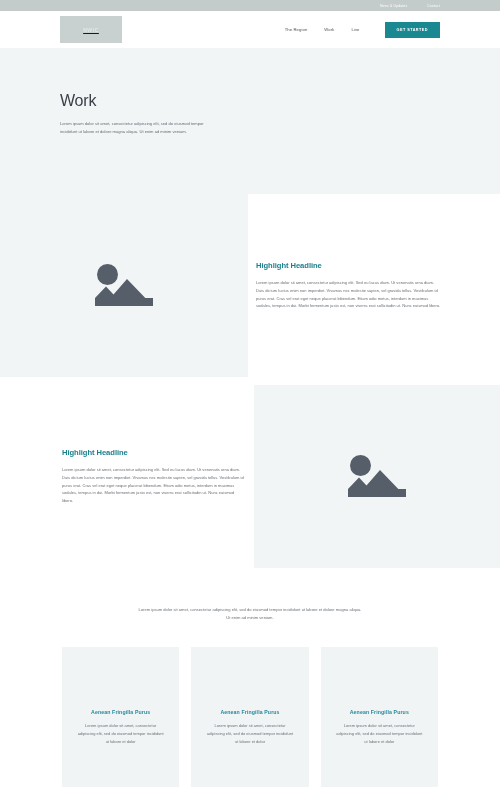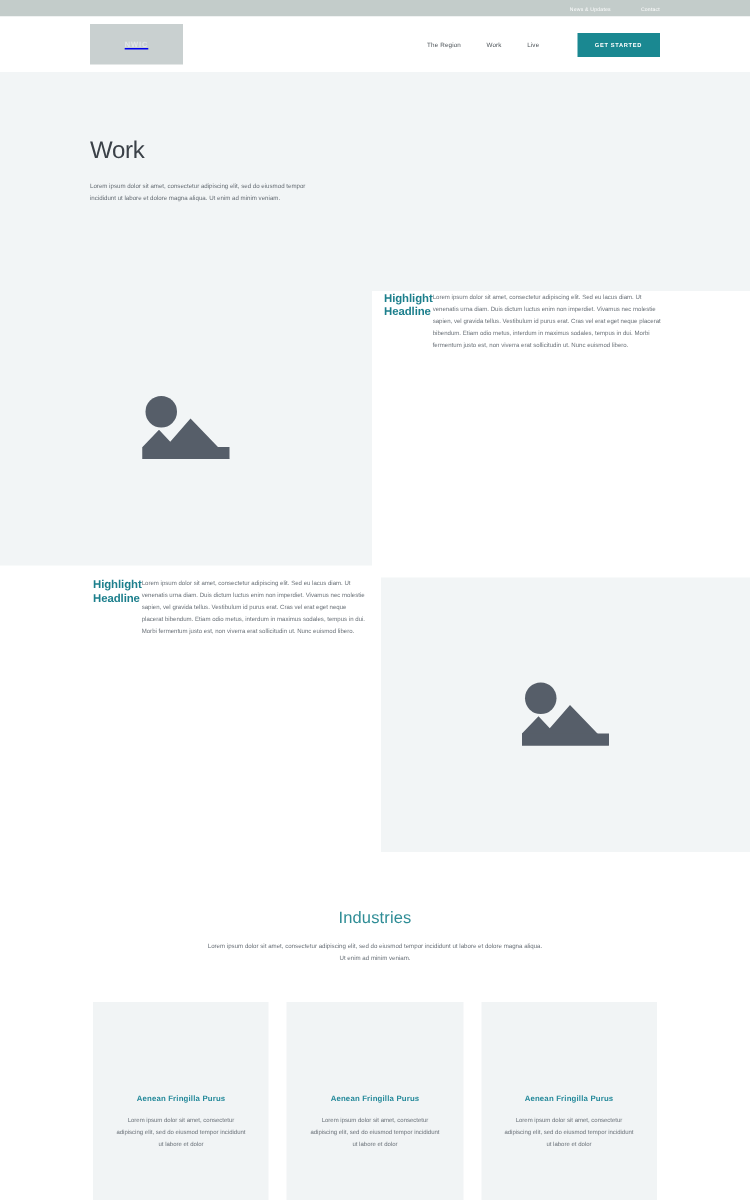--- a/index.html
+++ b/index.html
@@ -122,22 +122,22 @@
     justify-content: center;
     flex: 0 0 248px;
   }
   .media-block.right { flex: 0 0 246px; }
 
   .placeholder-icon { display: block; }
 
   .highlight-text {
     flex: 1;
     display: flex;
-    flex-direction: row;
-    justify-content: flex-end;
+    flex-direction: column;
+    justify-content: center;
     padding: 0 58px 0 8px;
   }
   .highlight-row.reverse .highlight-text {
     padding: 0 8px 0 62px;
   }
   .highlight-title {
     font-size: 7.6px;
     font-weight: bold;
     color: #1c7f8c;
     letter-spacing: -0.05px;
@@ -246,21 +246,20 @@
   <div class="media-block right">
     <svg class="placeholder-icon" width="70" height="52" viewBox="0 0 70 52">
       <circle cx="18.5" cy="14.5" r="10.5" fill="#565e69"></circle>
       <path d="M6 46 L6 38 L17 26.5 L24.5 34.5 L38 19 L64 46 Z" fill="#565e69"></path>
       <rect x="6" y="38" width="58" height="8" fill="#565e69"></rect>
     </svg>
   </div>
 </section>
 
 <section class="industries">
-  <h2 class="industries-title">Industries</h2>
   <p class="industries-copy">Lorem ipsum dolor sit amet, consectetur adipiscing elit, sed do eiusmod tempor incididunt ut labore et dolore magna aliqua. Ut enim ad minim veniam.</p>
 
   <div class="cards">
     <div class="card">
       <h3 class="card-title">Aenean Fringilla Purus</h3>
       <p class="card-copy">Lorem ipsum dolor sit amet, consectetur adipiscing elit, sed do eiusmod tempor incididunt ut labore et dolor</p>
     </div>
     <div class="card">
       <h3 class="card-title">Aenean Fringilla Purus</h3>
       <p class="card-copy">Lorem ipsum dolor sit amet, consectetur adipiscing elit, sed do eiusmod tempor incididunt ut labore et dolor</p>

